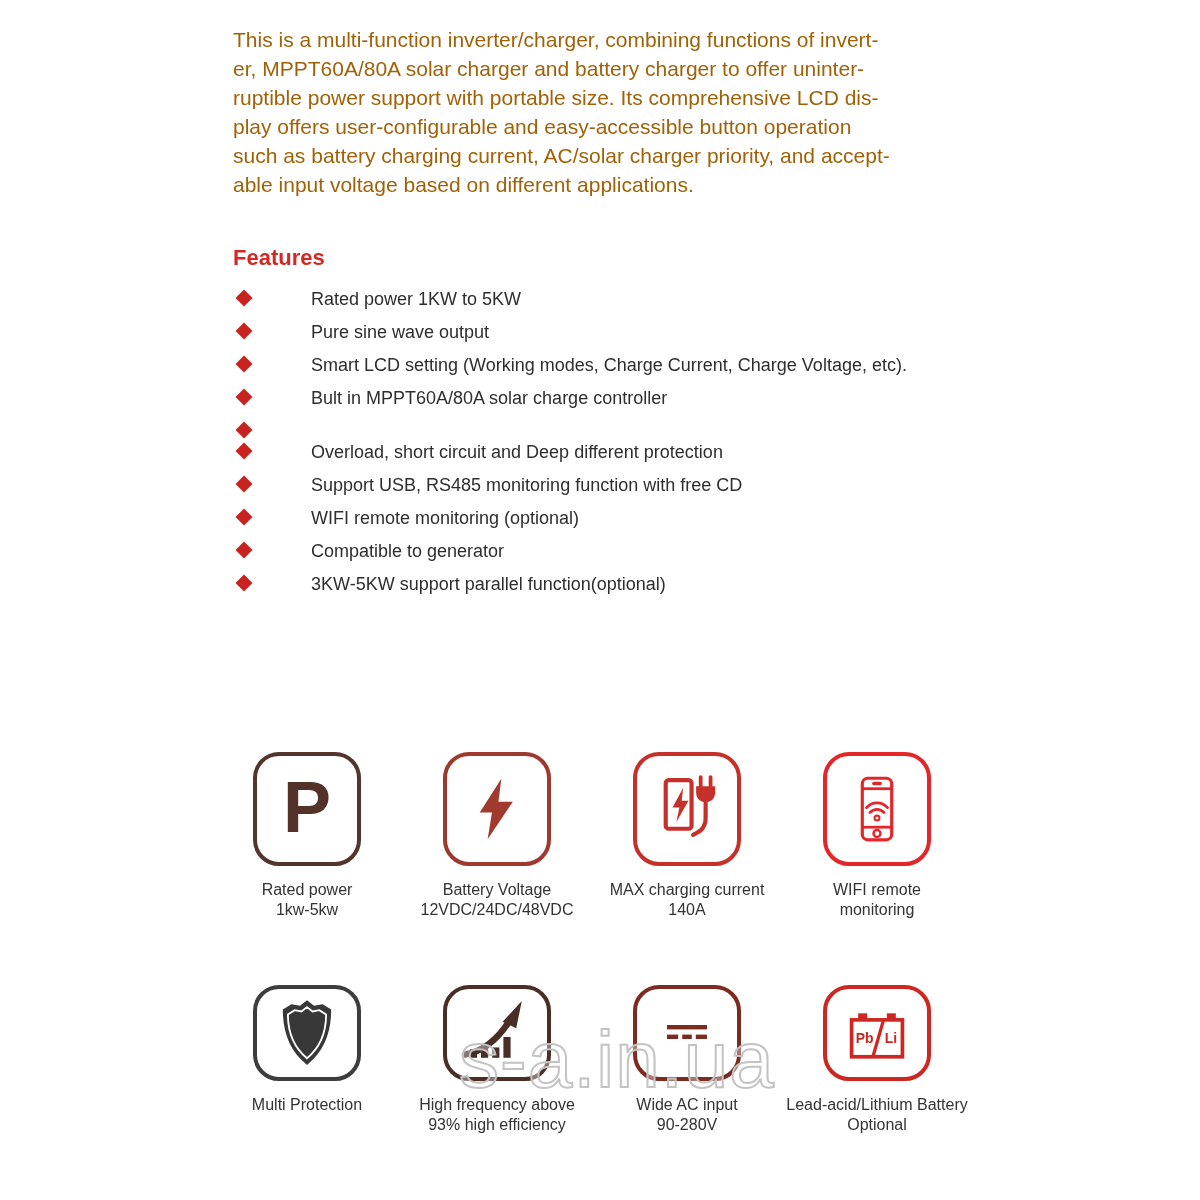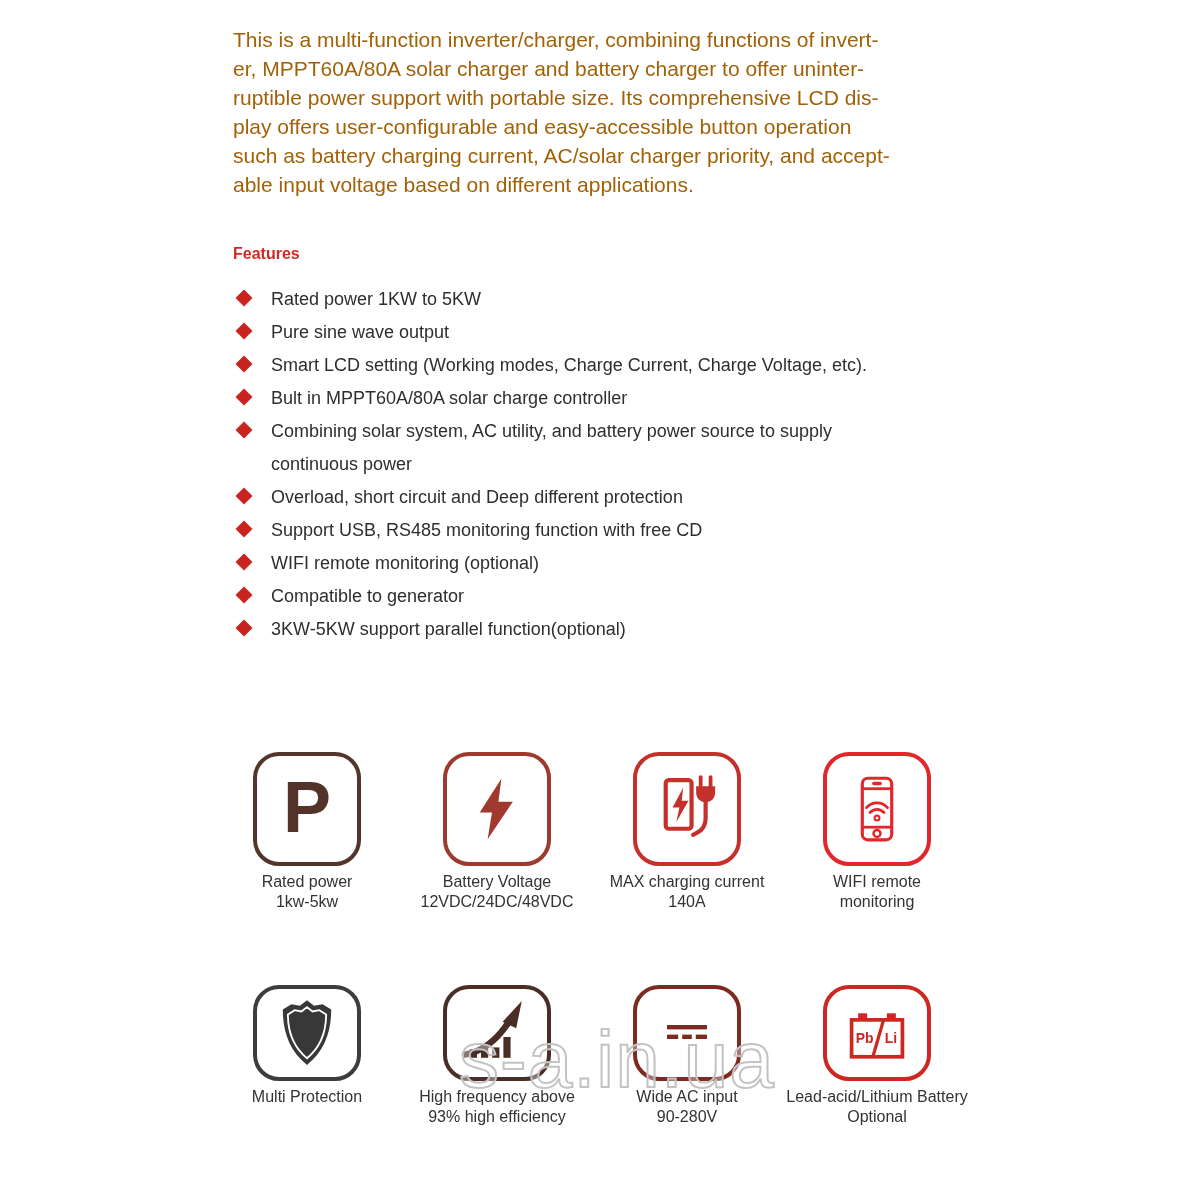--- a/index.html
+++ b/index.html
@@ -3,45 +3,45 @@
 <meta charset="utf-8">
 <style>
   html,body{margin:0;padding:0;background:#fff;}
   body{width:1200px;height:1200px;position:relative;overflow:hidden;
        font-family:"Liberation Sans",sans-serif;color:#232323;}
 
   .intro{position:absolute;left:233px;top:25px;width:750px;
          font-size:21px;line-height:29px;white-space:pre-line;color:#a16207;}
 
   .features-heading{position:absolute;left:233px;top:245px;
-         font-size:16px;font-weight:bold;color:#d32823;}
+         font-size:22px;font-weight:bold;color:#d32823;}
 
   .feature-list{position:absolute;left:235px;top:283px;width:740px;}
   .feature-item{display:flex;align-items:flex-start;line-height:33px;
-         font-size:18px;color:#2e2e2e;}
+         font-size:18px;color:#2e2e2e;gap:40px;}
   .diamond{width:12px;height:12px;background:#c8231f;transform:rotate(45deg);
          flex:0 0 12px;margin:9px 21px 0 3px;}
   .feature-text{white-space:pre-line;}
 
   .badge-row{position:absolute;left:212px;width:780px;display:flex;}
   .row1{top:752px;}
   .row2{top:985px;}
   .cell{width:190px;display:flex;flex-direction:column;align-items:center;}
   .tile{width:108px;height:114px;border-radius:26px;background:#fff;
         display:flex;align-items:center;justify-content:center;box-sizing:border-box;}
   .row2 .tile{height:96px;}
   .t1{border:4px solid #54352b;}
   .t2{border:4px solid #9e3a2d;}
   .t3{border:4px solid #c5312a;}
   .t4{border:4px solid #e22629;}
   .t5{border:4px solid #3d3d3d;}
   .t6{border:4px solid #4a2e26;}
   .t7{border:4px solid #7d2b20;}
   .t8{border:4px solid #ce2722;}
-  .blabel{margin-top:6px;font-size:16px;line-height:20px;color:#333;
+  .blabel{margin-top:14px;font-size:16px;line-height:20px;color:#333;
           text-align:center;white-space:pre-line;}
   .pletter{font-size:72px;font-weight:bold;color:#533329;line-height:1;
            transform:translateY(-2px);}
   .tile svg{display:block;}
 
   .watermark{position:absolute;left:436px;top:1014px;z-index:6;
         font-size:80px;font-weight:500;letter-spacing:1px;
         color:rgba(255,255,255,0.35);-webkit-text-stroke:2px #c3c3c3;
         pointer-events:none;margin-left:23px;}
 </style>
@@ -69,22 +69,20 @@
   <div class="feature-item">
       <span class="diamond"></span>
       <span class="feature-text">Smart LCD setting (Working modes, Charge Current, Charge Voltage, etc).</span>
     </div>
   <div class="feature-item">
       <span class="diamond"></span>
       <span class="feature-text">Bult in MPPT60A/80A solar charge controller</span>
     </div>
   <div class="feature-item">
       <span class="diamond"></span>
-      <span class="feature-text">Combining solar system, AC utility, and battery power source to supply
-continuous power</span>
     </div>
   <div class="feature-item">
       <span class="diamond"></span>
       <span class="feature-text">Overload, short circuit and Deep different protection</span>
     </div>
   <div class="feature-item">
       <span class="diamond"></span>
       <span class="feature-text">Support USB, RS485 monitoring function with free CD</span>
     </div>
   <div class="feature-item">

